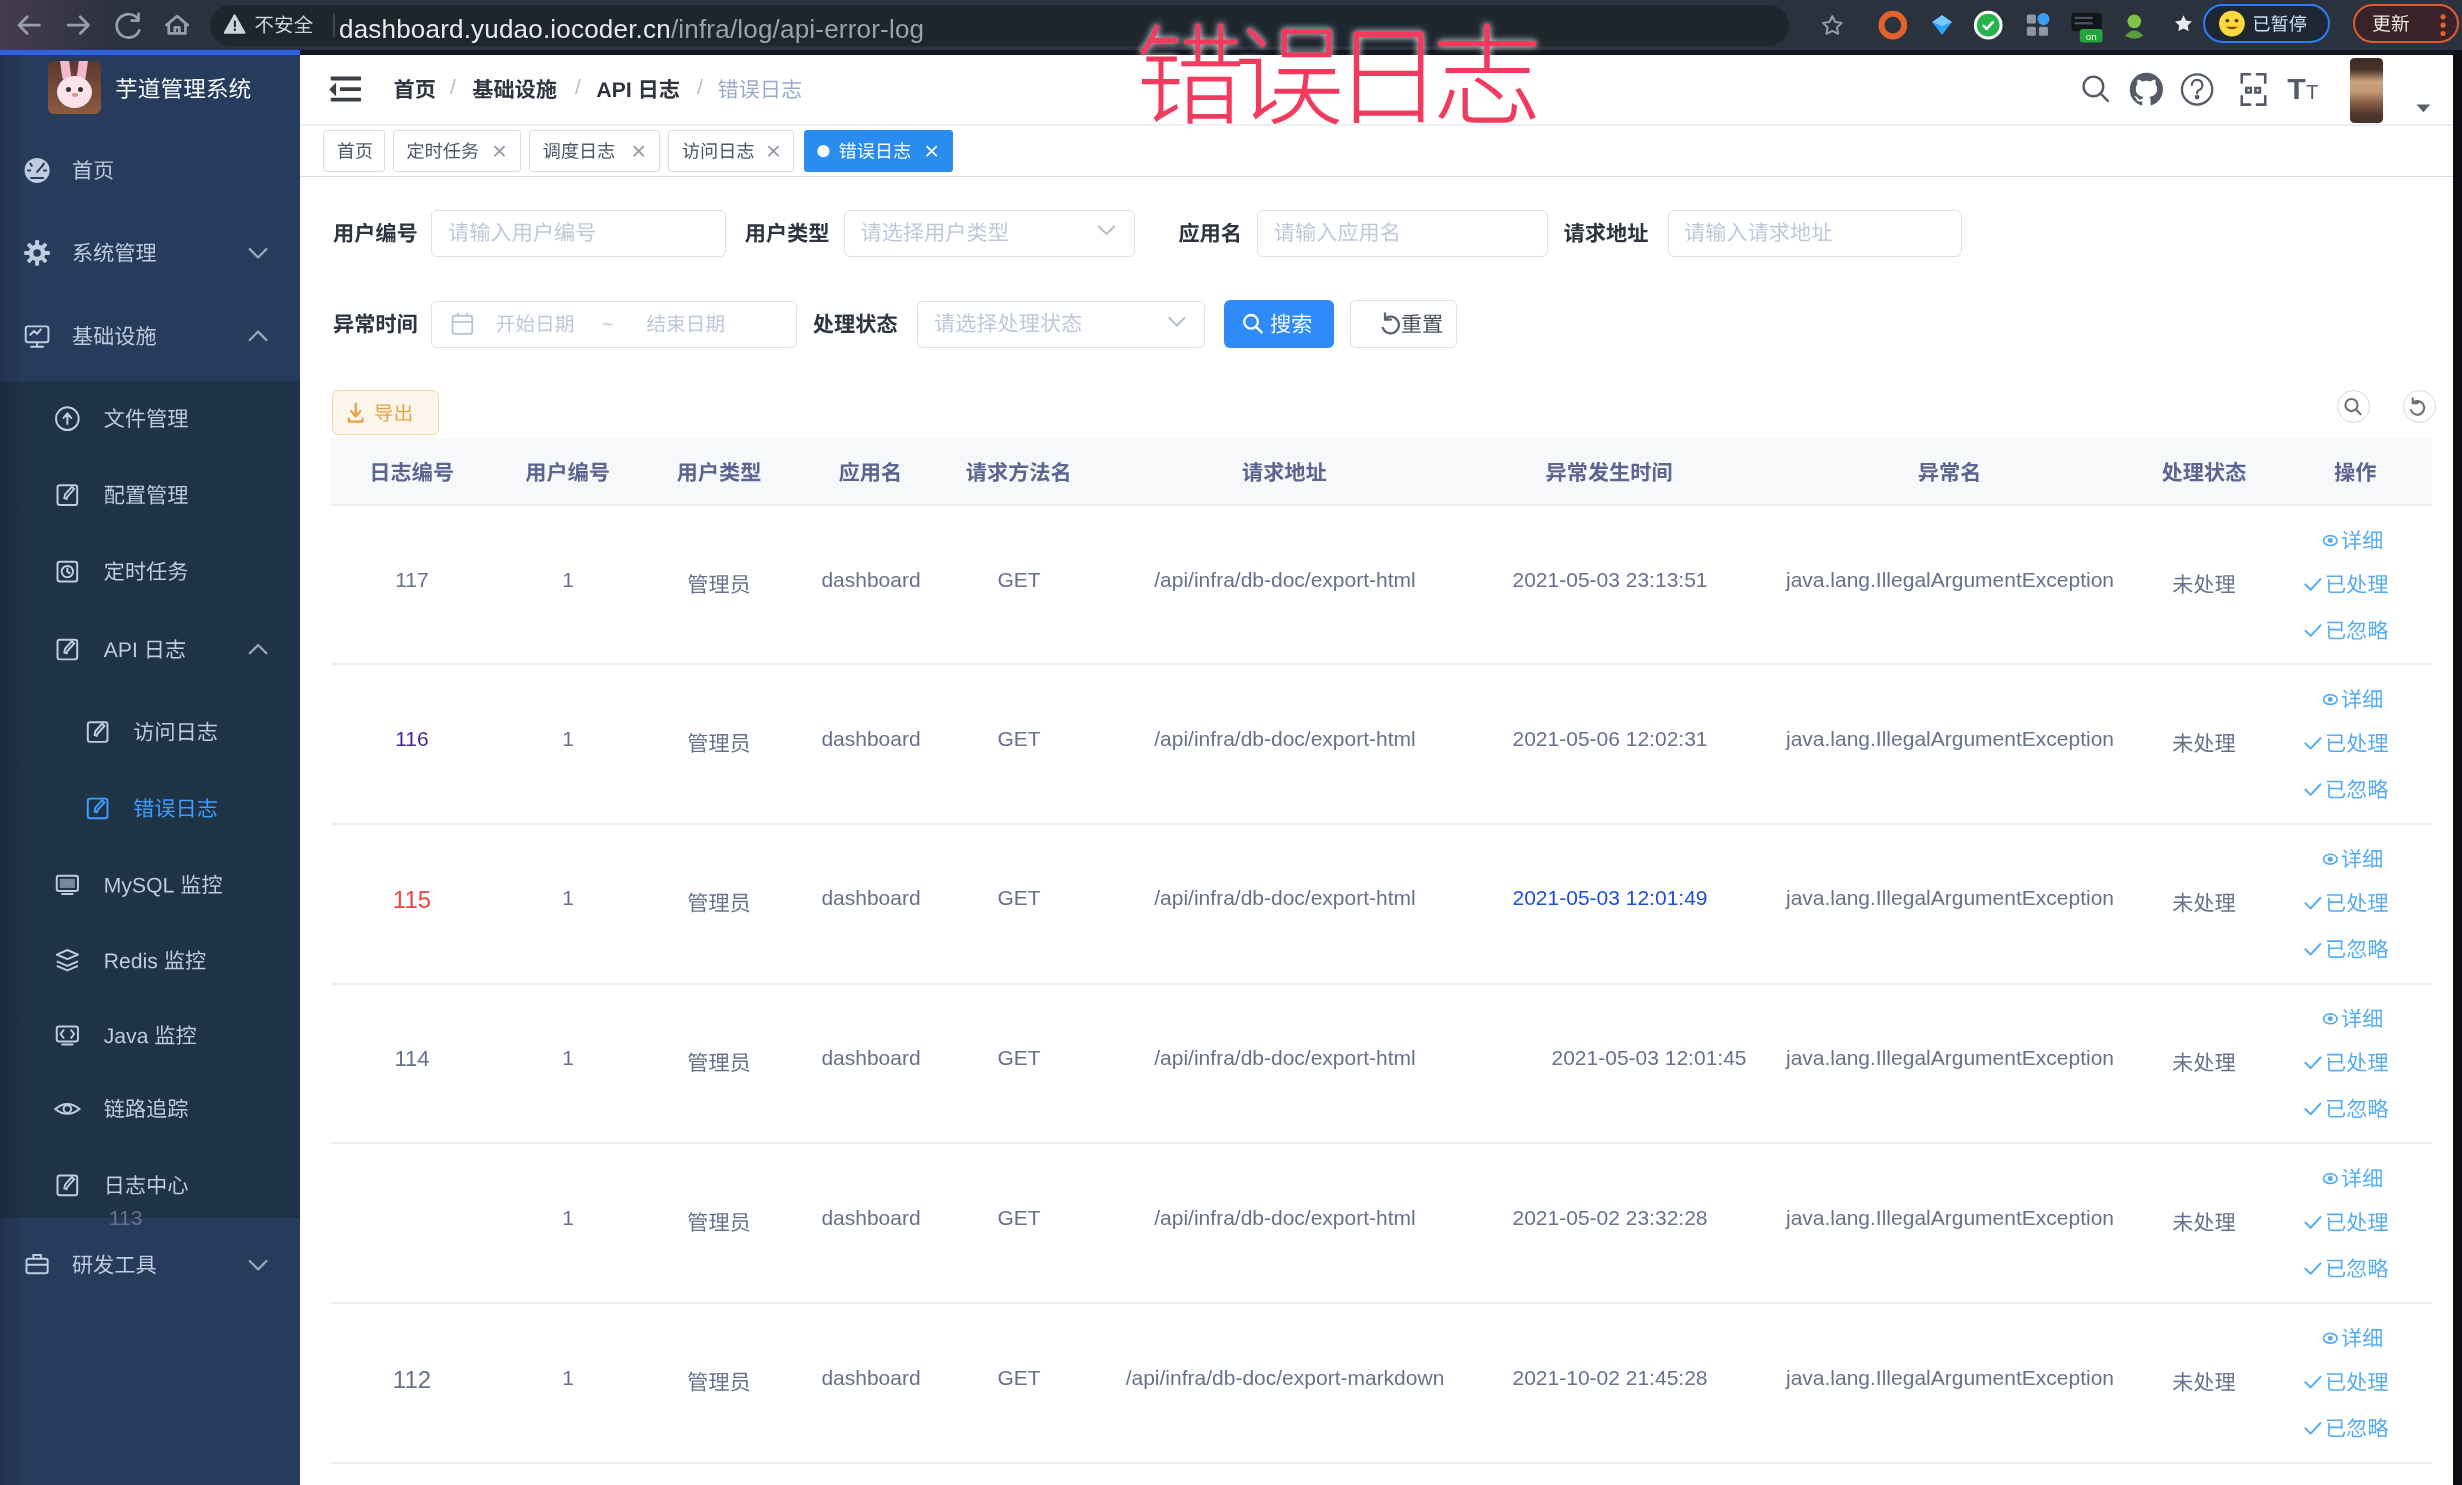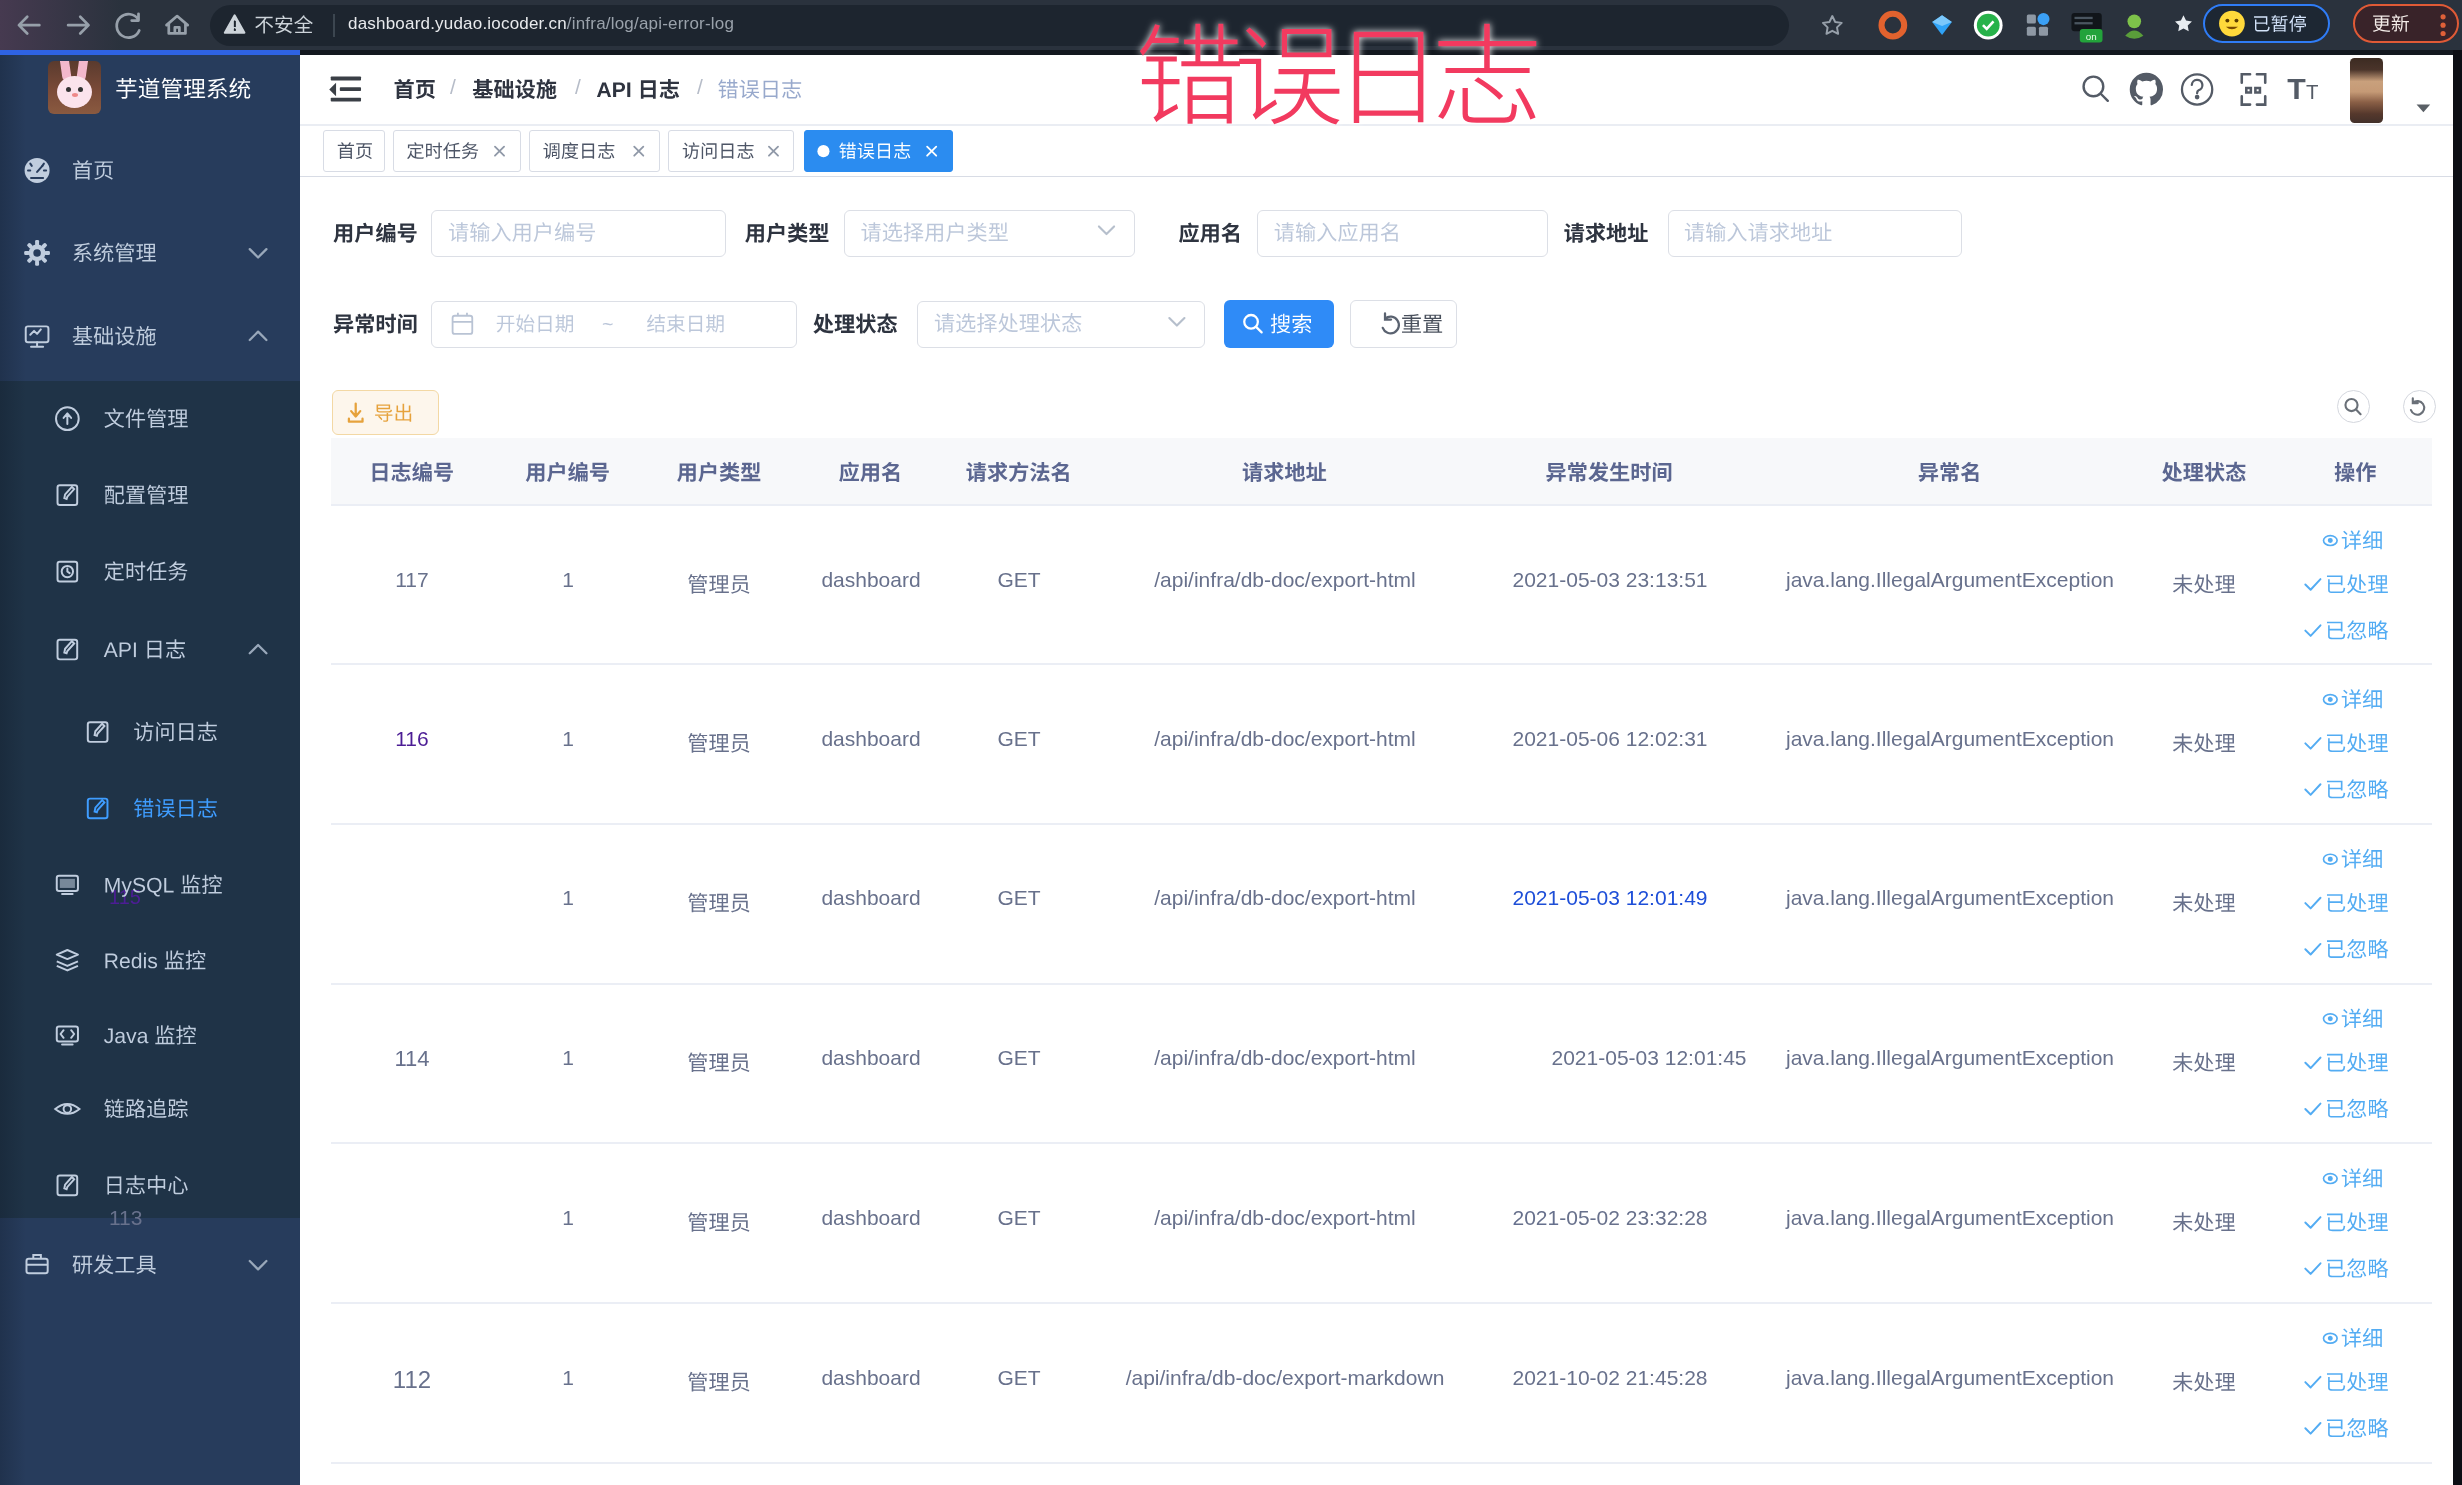--- a/index.html
+++ b/index.html
@@ -1,19 +1,19 @@
 <!DOCTYPE html>
 <html style="font-size:12px"><head><meta charset="utf-8"><style>html,body{margin:0;padding:0;width:2462px;height:1486px;overflow:hidden;background:#fff;font-family:"Liberation Sans",sans-serif;-webkit-font-smoothing:antialiased}div{box-sizing:content-box}</style></head><body>
 <div style="position:absolute;left:0px;top:0px;width:2462px;height:50px;background:#2a323d"></div>
 <div style="position:absolute;left:0px;top:0px;width:121px;height:50px;background:linear-gradient(90deg,#463a50 0%,rgba(70,58,80,0) 100%)"></div>
 <div style="position:absolute;left:0px;top:50px;width:2462px;height:4.5px;background:#13181f"></div>
 <div style="position:absolute;left:0px;top:50px;width:300px;height:4.5px;background:#2e63e4"></div>
 <div style="position:absolute;left:210px;top:5.3px;width:1579px;height:41px;background:#1d252f;border-radius:21px"></div>
 <div style="position:absolute;left:333px;top:13.6px;width:1.5px;height:23px;background:#3c4650"></div>
-<div style="position:absolute;left:348px;top:14.4px;font-size:17px;color:#e8eaed;letter-spacing:0.2px">dashboard.yudao.iocoder.cn<span style="color:#9aa2ab">/infra/log/api-error-log</span></div>
+<div style="position:absolute;left:339px;top:14.4px;font-size:26px;color:#e8eaed;letter-spacing:0.2px">dashboard.yudao.iocoder.cn<span style="color:#9aa2ab">/infra/log/api-error-log</span></div>
 <div style="position:absolute;left:2203px;top:3.8px;width:127px;height:39px;background:#1d2733;border:2.3px solid #2f7cf6;border-radius:22px;box-sizing:border-box"></div>
 <div style="position:absolute;left:2353px;top:3.8px;width:106px;height:39px;background:#392329;border:2.3px solid #e05a36;border-radius:22px;box-sizing:border-box"></div>
 <div style="position:absolute;left:0px;top:55px;width:300px;height:1431px;background:#273c5c"></div>
 <div style="position:absolute;left:0px;top:381px;width:300px;height:837px;background:#1f3347"></div>
 <div style="position:absolute;left:0px;top:55px;width:26px;height:1431px;background:linear-gradient(90deg,rgba(8,14,24,.22),rgba(8,14,24,0))"></div>
 <div style="position:absolute;left:48px;top:61px;width:53px;height:53px;border-radius:6px;background:linear-gradient(180deg,#5a3b2e 0%,#7a4a38 55%,#8a5a40 100%);overflow:hidden">
     <div style="position:absolute;left:13px;top:-6px;width:9px;height:26px;background:#f3b8cc;border-radius:4.5px;transform:rotate(-8deg)"></div>
     <div style="position:absolute;left:29.5px;top:-6px;width:9px;height:26px;background:#f3b8cc;border-radius:4.5px;transform:rotate(8deg)"></div>
     <div style="position:absolute;left:9px;top:15px;width:35px;height:32px;background:#fbe3ec;border-radius:50%"></div>
     <div style="position:absolute;left:18px;top:26px;width:5.3px;height:5.3px;background:#333;border-radius:50%"></div>
@@ -58,21 +58,21 @@
 <div style="position:absolute;left:982px;top:568px;width:606px;text-align:center;font-size:21px;color:#68718c">/api/infra/db-doc/export-html</div>
 <div style="position:absolute;left:1307px;top:568px;width:606px;text-align:center;font-size:21px;color:#68718c">2021-05-03 23:13:51</div>
 <div style="position:absolute;left:1647px;top:568px;width:606px;text-align:center;font-size:21px;color:#68718c">java.lang.IllegalArgumentException</div>
 <div style="position:absolute;left:109px;top:727px;width:606px;text-align:center;font-size:21px;color:#4c1d95">116</div>
 <div style="position:absolute;left:265px;top:727px;width:606px;text-align:center;font-size:21px;color:#68718c">1</div>
 <div style="position:absolute;left:568px;top:727px;width:606px;text-align:center;font-size:21px;color:#68718c">dashboard</div>
 <div style="position:absolute;left:716px;top:727px;width:606px;text-align:center;font-size:21px;color:#68718c">GET</div>
 <div style="position:absolute;left:982px;top:727px;width:606px;text-align:center;font-size:21px;color:#68718c">/api/infra/db-doc/export-html</div>
 <div style="position:absolute;left:1307px;top:727px;width:606px;text-align:center;font-size:21px;color:#68718c">2021-05-06 12:02:31</div>
 <div style="position:absolute;left:1647px;top:727px;width:606px;text-align:center;font-size:21px;color:#68718c">java.lang.IllegalArgumentException</div>
-<div style="position:absolute;left:109px;top:886px;width:606px;font-size:20px;color:#4c1d95">115</div>
+<div style="position:absolute;left:109px;top:886px;width:606px;text-align:center;font-size:24px;color:#ef4444">115</div>
 <div style="position:absolute;left:265px;top:886px;width:606px;text-align:center;font-size:21px;color:#68718c">1</div>
 <div style="position:absolute;left:568px;top:886px;width:606px;text-align:center;font-size:21px;color:#68718c">dashboard</div>
 <div style="position:absolute;left:716px;top:886px;width:606px;text-align:center;font-size:21px;color:#68718c">GET</div>
 <div style="position:absolute;left:982px;top:886px;width:606px;text-align:center;font-size:21px;color:#68718c">/api/infra/db-doc/export-html</div>
 <div style="position:absolute;left:1307px;top:886px;width:606px;text-align:center;font-size:21px;color:#1d4ed8">2021-05-03 12:01:49</div>
 <div style="position:absolute;left:1647px;top:886px;width:606px;text-align:center;font-size:21px;color:#68718c">java.lang.IllegalArgumentException</div>
 <div style="position:absolute;left:109px;top:1046px;width:606px;text-align:center;font-size:22px;color:#68718c">114</div>
 <div style="position:absolute;left:265px;top:1046px;width:606px;text-align:center;font-size:21px;color:#68718c">1</div>
 <div style="position:absolute;left:568px;top:1046px;width:606px;text-align:center;font-size:21px;color:#68718c">dashboard</div>
 <div style="position:absolute;left:716px;top:1046px;width:606px;text-align:center;font-size:21px;color:#68718c">GET</div>

